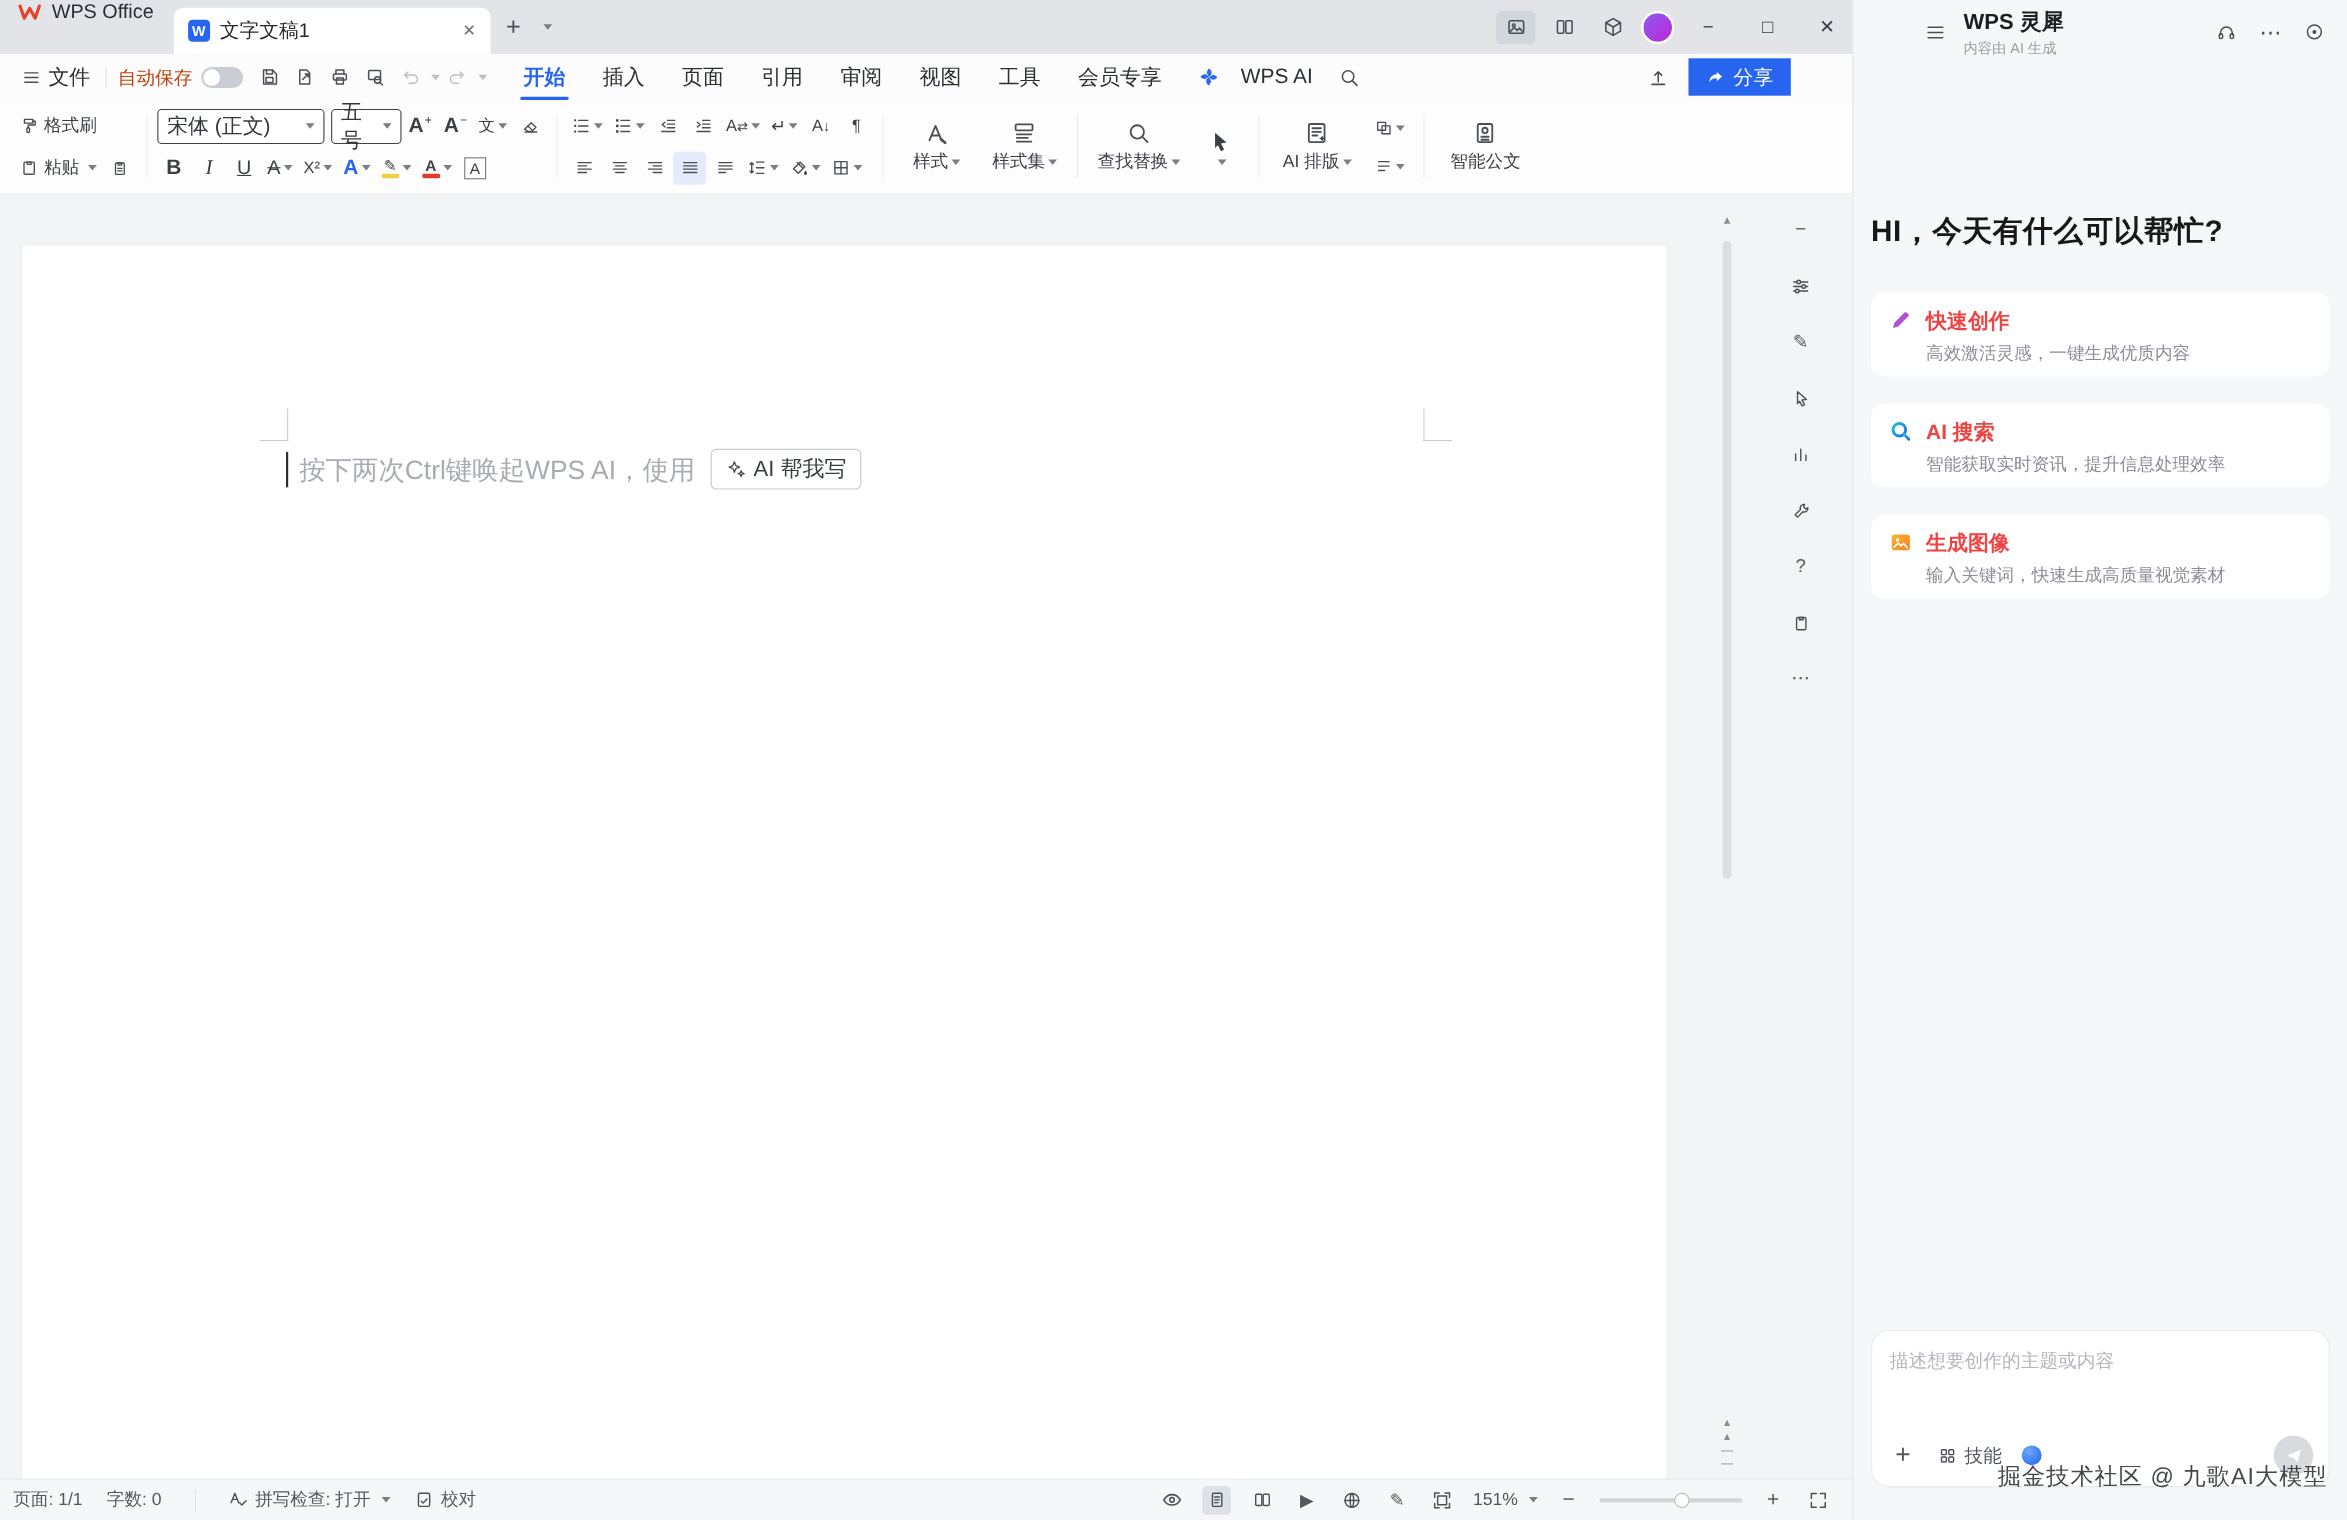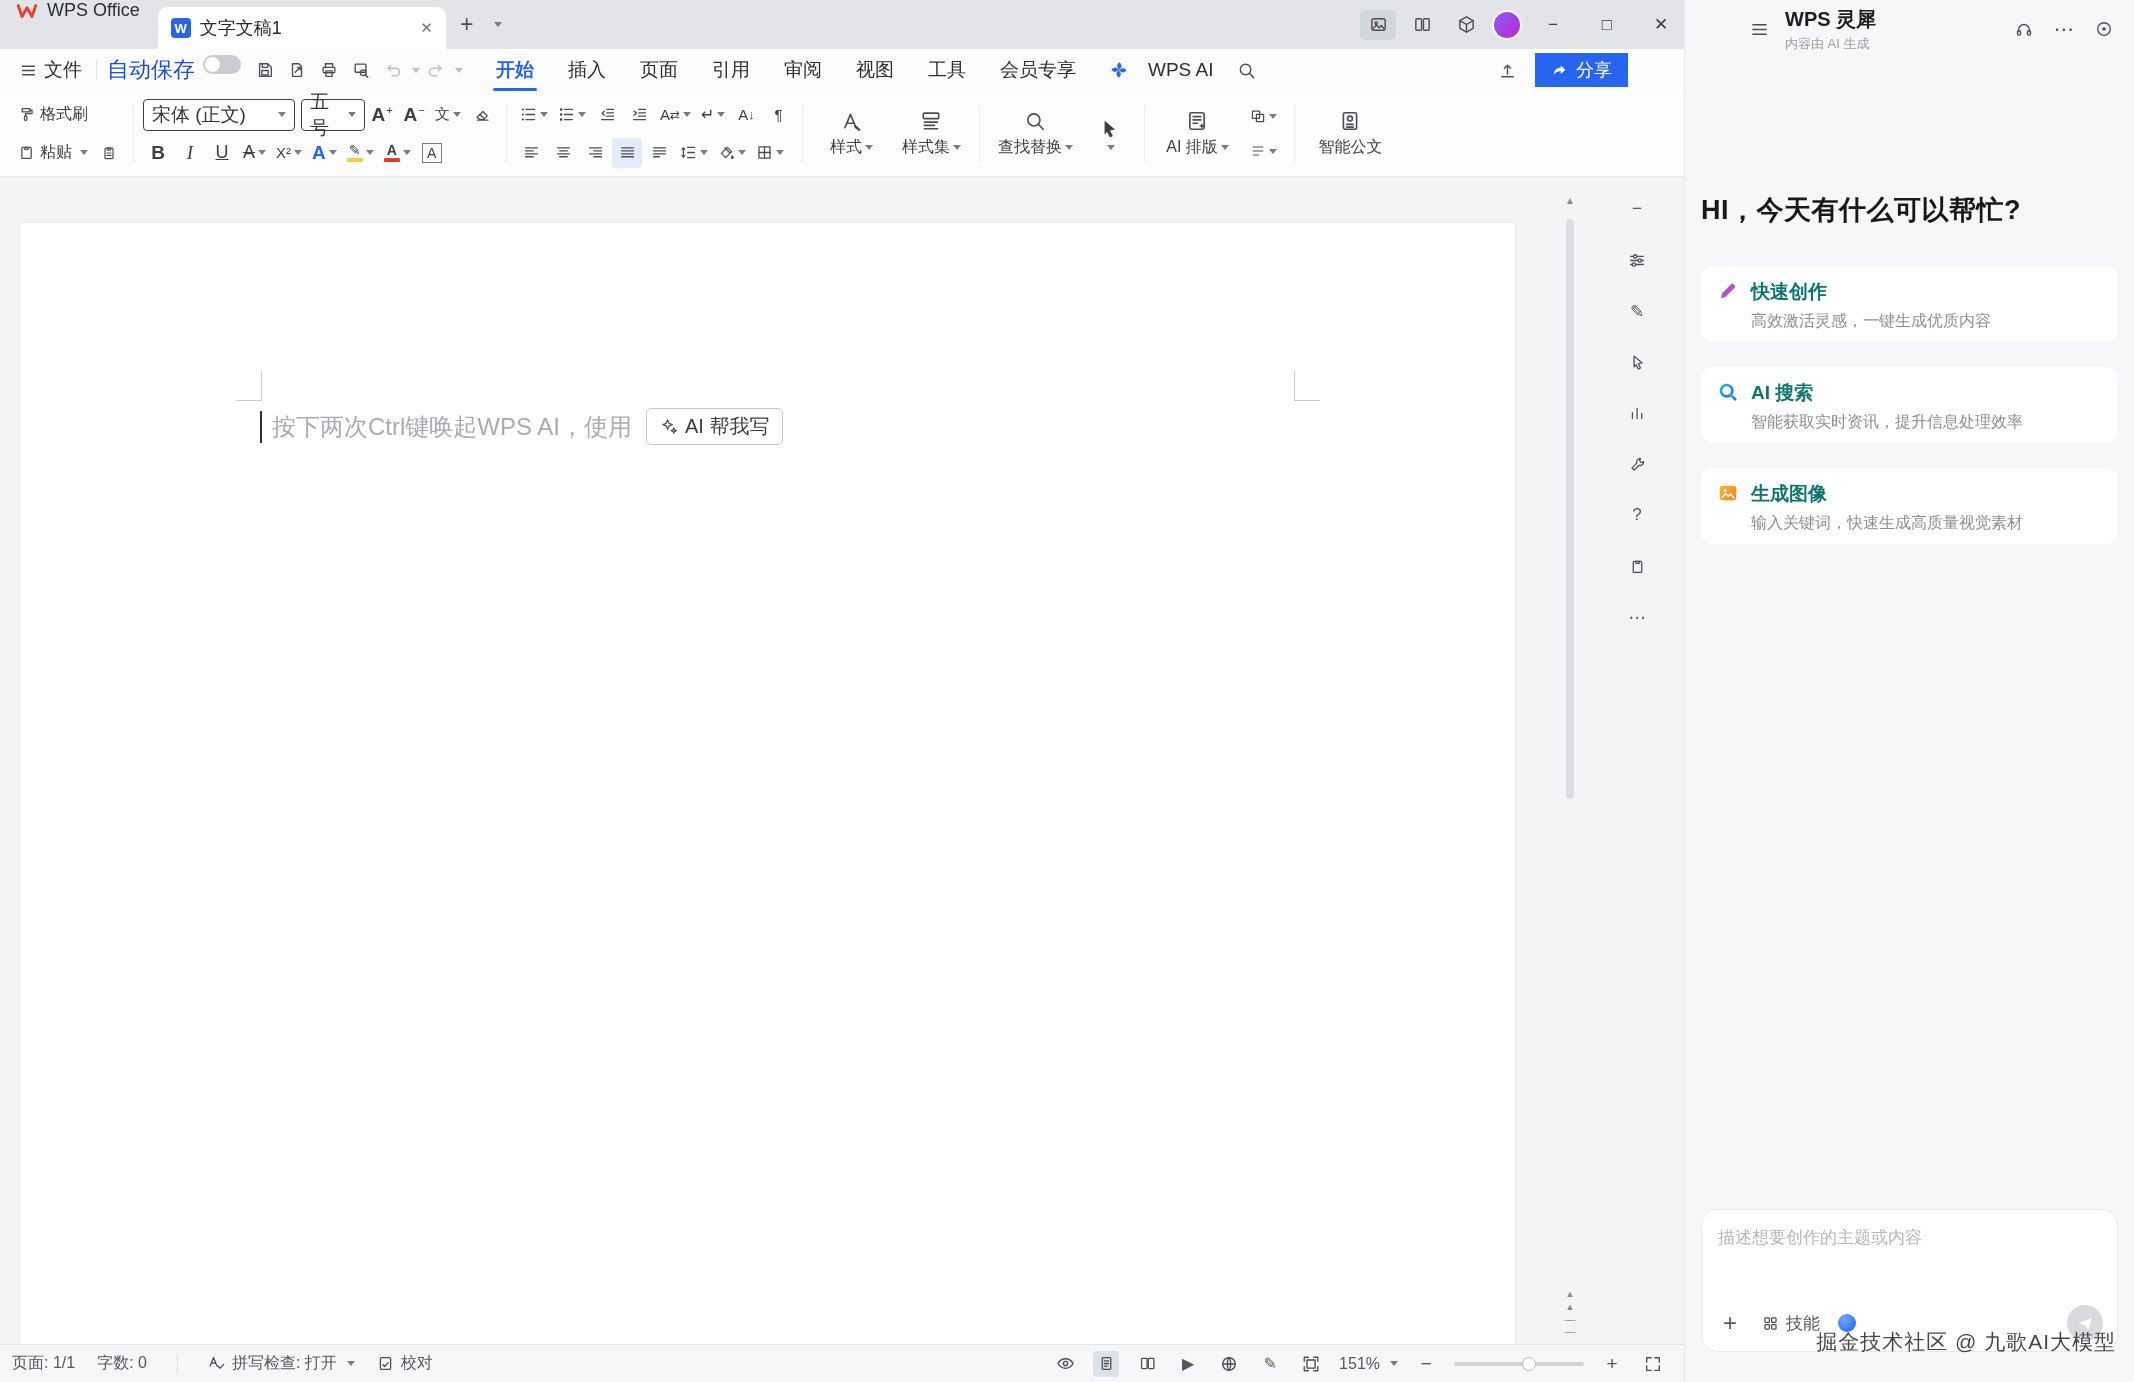--- a/index.html
+++ b/index.html
@@ -25,21 +25,21 @@
   .tab-add{font-size:23px;margin-left:6px;}
   .tb-right{margin-left:auto;display:flex;align-items:center;height:100%;gap:8px;}
   .tbi{width:36px;height:30px;border-radius:5px;display:flex;align-items:center;justify-content:center;color:#4b4e54;}
   .tbi.hl{background:#d2d7de;}
   .avatar{width:30px;height:30px;border-radius:50%;background:linear-gradient(135deg,#8a5cf6,#c026d3);border:2px solid #fff;flex:none;}
   .winbtn{width:46px;height:49px;display:flex;align-items:center;justify-content:center;font-size:17px;color:#3a3d42;}
 
   
   .menubar{height:42px;background:#fcfcfd;display:flex;align-items:center;padding:0 14px;flex:none;}
   .file-menu{display:flex;align-items:center;gap:7px;padding:0 6px;font-size:19px;color:#2b2e33;}
-  .autosave{display:flex;gap:8px;font-size:22px;color:#1d4ed8;margin:0 8px 0 2px;}
+  .autosave{display:flex;align-items:center;gap:8px;font-size:17px;color:#c2410c;margin:0 8px 0 2px;}
   .toggle{width:38px;height:19px;background:#c9ccd2;border-radius:10px;position:relative;display:inline-block;}
   .knob{position:absolute;left:2px;top:2px;width:15px;height:15px;background:#fff;border-radius:50%;}
   .qi{width:32px;height:32px;border-radius:4px;display:flex;align-items:center;justify-content:center;color:#4b4e54;flex:none;}
   .qi.dim{color:#bcbfc5;}
   .qi.dim svg.ic{stroke:#bcbfc5;}
   .rtabs{display:flex;align-items:center;margin-left:16px;height:100%;}
   .rtab{padding:0 17px;height:42px;display:flex;align-items:center;font-size:19px;color:#2b2e33;position:relative;}
   .rtab.active{color:#2765F0;font-weight:bold;}
   .rtab.active::after{content:"";position:absolute;left:14px;right:14px;bottom:0;height:3px;background:#2765F0;border-radius:2px;}
   .rtab.ai{gap:20px;}
@@ -105,21 +105,21 @@
   .ai-panel{width:450px;background:#f6f7f9;border-left:1px solid #e4e6e9;position:relative;flex:none;}
   .ai-header{height:58px;display:flex;align-items:center;padding:0 14px;gap:10px;margin-left:44px;}
   .ai-titles{display:flex;flex-direction:column;gap:2px;}
   .ai-title{font-size:20px;font-weight:bold;color:#1c1e21;}
   .ai-sub{font-size:13px;color:#9a9da3;}
   .ai-hicons{margin-left:auto;display:flex;align-items:center;gap:8px;color:#55585e;}
   .ai-body{padding:0 16px;}
   .greeting{margin:134px 0 38px;font-size:27px;font-weight:bold;color:#17181a;letter-spacing:.5px;}
   .ai-card{display:flex;gap:12px;background:#fff;border-radius:12px;padding:13px 16px;height:76px;margin-bottom:25px;align-items:flex-start;}
   .cicon{flex:none;margin-top:1px;}
-  .ct{font-size:19px;font-weight:bold;color:#0f766e;}
+  .ct{font-size:19px;font-weight:bold;color:#ef4444;}
   .cd{font-size:16px;color:#8b8e94;margin-top:6px;white-space:nowrap;}
   .ai-inputbox{position:absolute;left:16px;right:16px;bottom:30px;height:143px;background:#fff;border:1px solid #e8e9ec;border-radius:16px;}
   .ai-input{width:100%;height:74px;border:none;outline:none;resize:none;background:transparent;padding:16px 16px 0;font-size:17px;color:#33363b;font-family:inherit;}
   .ai-input::placeholder{color:#b3b6bb;}
   .ai-inputrow{position:absolute;left:14px;right:14px;bottom:10px;display:flex;align-items:center;gap:18px;}
   .plus-btn{font-size:24px;color:#55585e;width:28px;height:28px;display:flex;align-items:center;justify-content:center;}
   .skill{display:flex;align-items:center;gap:7px;font-size:17px;color:#55585e;}
   .ai-ball{width:18px;height:18px;border-radius:50%;background:radial-gradient(circle at 35% 30%,#6fa7ff,#1f63e8);}
   .send{margin-left:auto;width:36px;height:36px;border-radius:50%;background:#d8dade;display:flex;align-items:center;justify-content:center;color:#fff;}
   .watermark{position:absolute;right:18px;bottom:26px;font-size:21px;color:#2f3237;opacity:.9;white-space:nowrap;letter-spacing:1px;z-index:5;}

